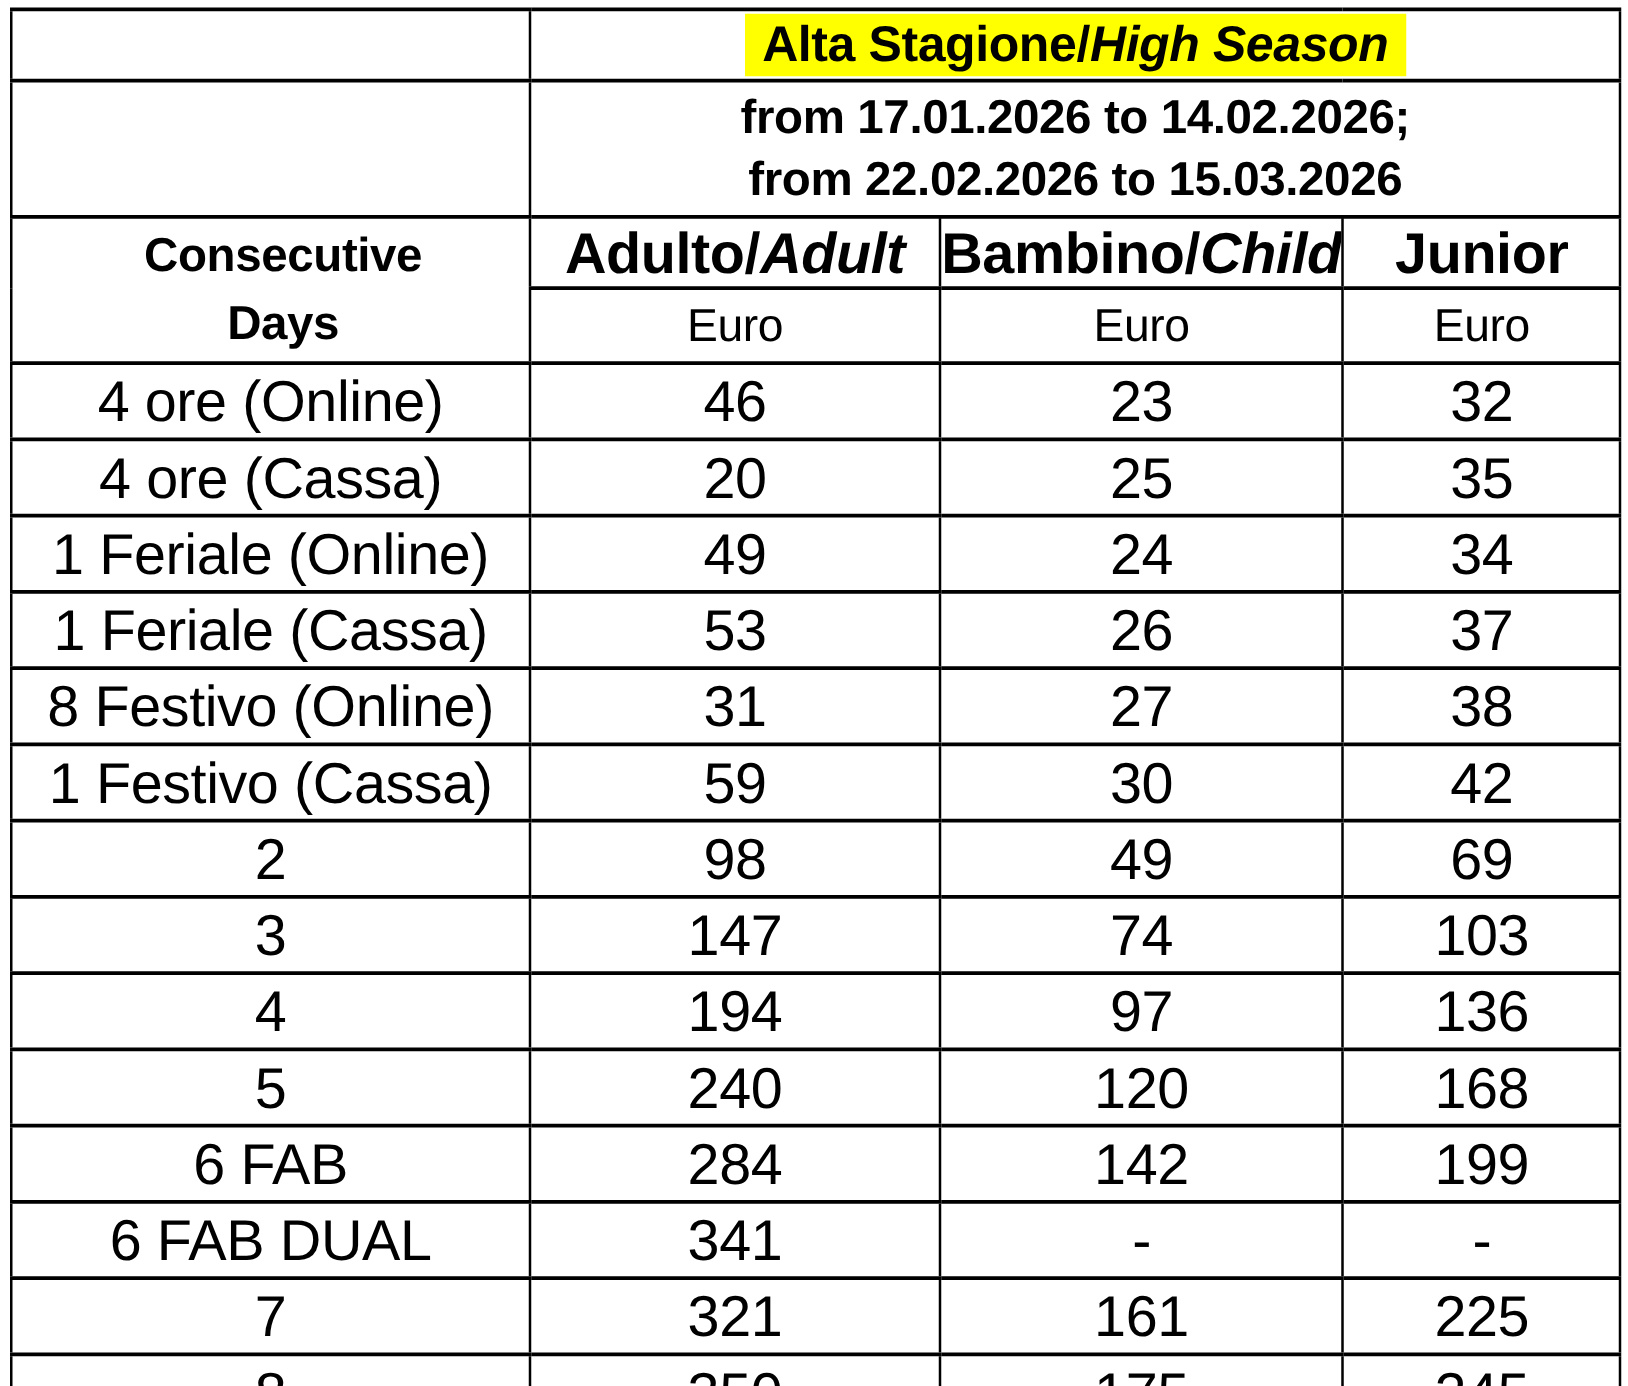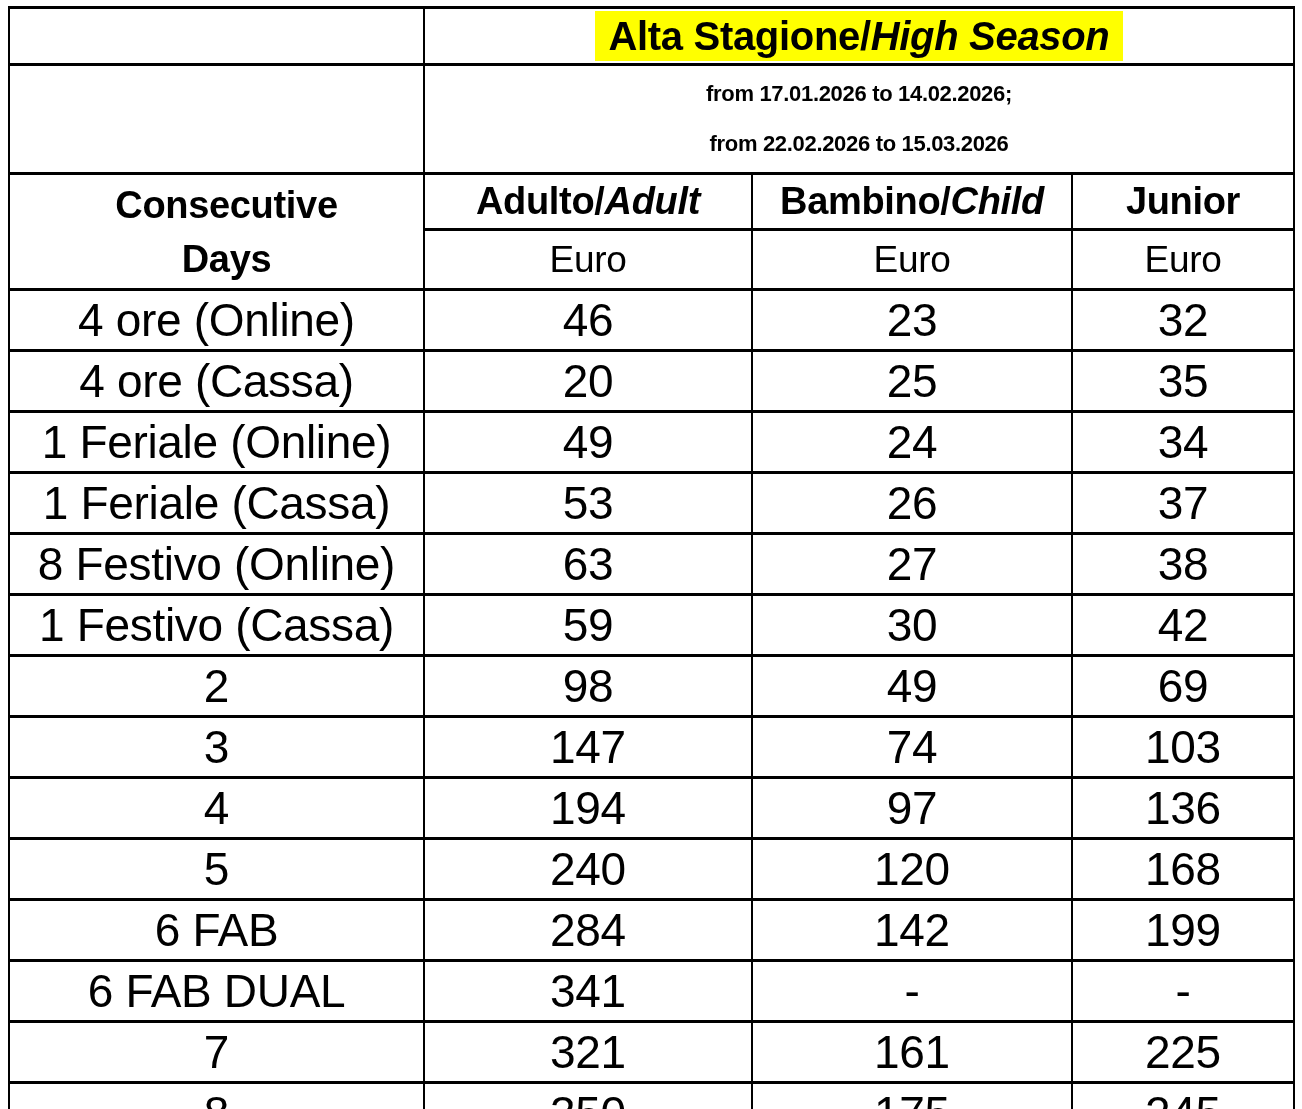--- a/index.html
+++ b/index.html
@@ -50,33 +50,33 @@
     padding: 0 14px;
     font-weight: bold;
     font-size: 40px;
     white-space: nowrap;
   }
   .it { font-style: italic; }
 
   tr.r-dates td { height: 106px; }
   .dates div {
     font-weight: bold;
-    font-size: 22px;
+    font-size: 38px;
     line-height: 50px;
   }
 
   tr.r-cols td { height: 53px; }
   .corner {
     font-weight: bold;
     font-size: 38px;
   }
   .corner div { line-height: 54px; padding-left: 20px; }
   .colhead {
     font-weight: bold;
-    font-size: 38px;
+    font-size: 46px;
     white-space: nowrap;
   }
   tr.r-units td {
     height: 57px;
     font-size: 37px;
     font-weight: normal;
   }
   tr.r-data td {
     height: 58px;
     font-size: 46px;
@@ -150,21 +150,21 @@
       <td>34</td>
     </tr>
     <tr class="r-data">
       <td class="rowlabel">1 Feriale (Cassa)</td>
       <td>53</td>
       <td>26</td>
       <td>37</td>
     </tr>
     <tr class="r-data">
       <td class="rowlabel">8 Festivo (Online)</td>
-      <td>63</td>
+      <td>31</td>
       <td>27</td>
       <td>38</td>
     </tr>
     <tr class="r-data">
       <td class="rowlabel">1 Festivo (Cassa)</td>
       <td>59</td>
       <td>30</td>
       <td>42</td>
     </tr>
     <tr class="r-data">

